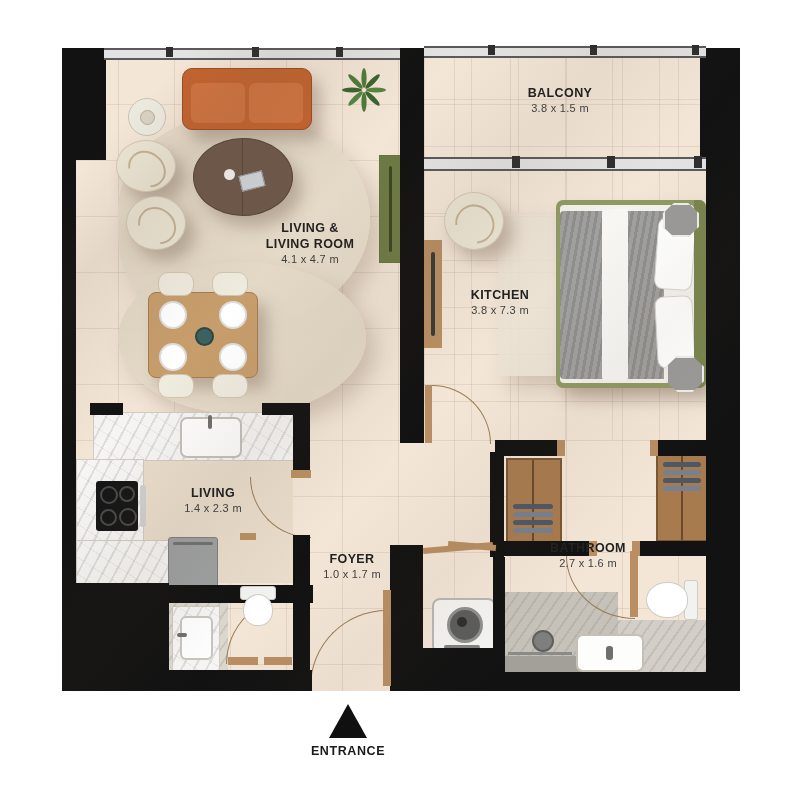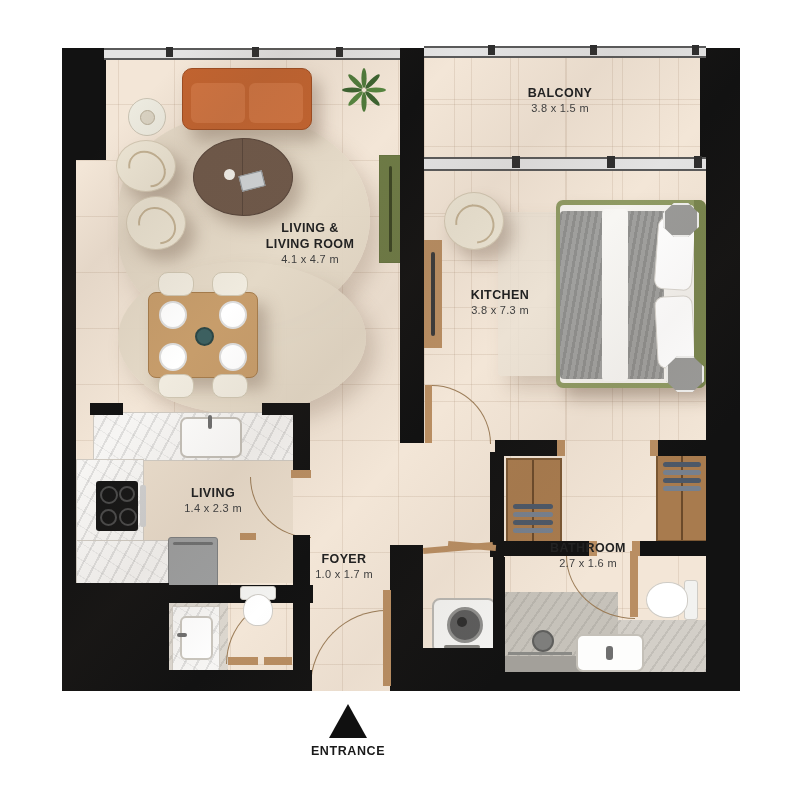--- a/index.html
+++ b/index.html
@@ -267,21 +267,21 @@
     <div class="dm">3.8 x 7.3 m</div>
   </div>
   <div class="abs lbl" style="left:213px;top:485px;">
     <div class="nm">LIVING</div>
     <div class="dm">1.4 x 2.3 m</div>
   </div>
   <div class="abs lbl" style="left:588px;top:540px;">
     <div class="nm">BATHROOM</div>
     <div class="dm">2.7 x 1.6 m</div>
   </div>
-  <div class="abs lbl" style="left:344px;top:551px;">
+  <div class="abs lbl" style="left:352px;top:551px;">
     <div class="nm">FOYER</div>
     <div class="dm">1.0 x 1.7 m</div>
   </div>
 
   <div class="abs tri" style="left:329px;top:704px;"></div>
   <div class="abs ent" style="left:348px;top:744px;">ENTRANCE</div>
 
   <div class="abs sun" style="left:62px;top:48px;width:678px;height:643px;"></div>
 </div>
 

